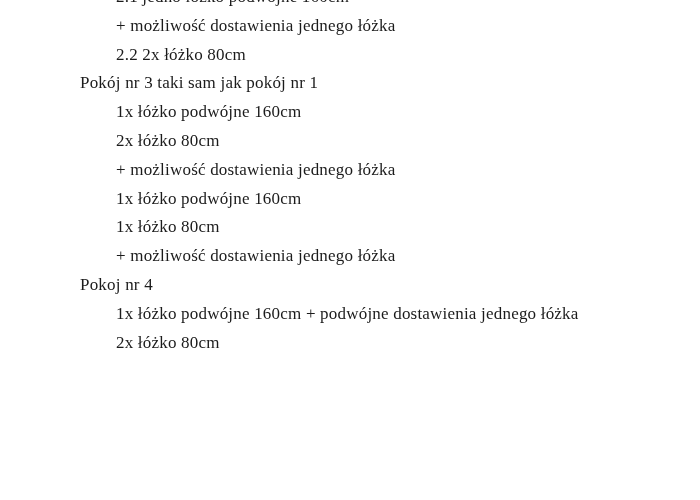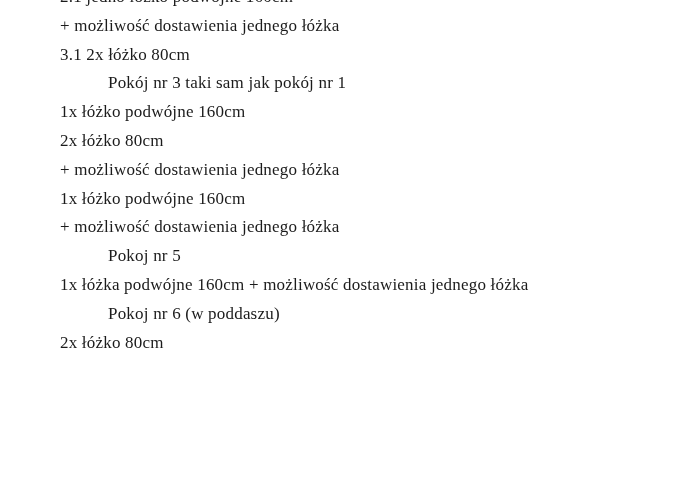--- a/index.html
+++ b/index.html
@@ -21,33 +21,33 @@
     top: -17px;            
     color: #1b1b1b;
   }
   .doc-line {
     margin: 0;
     font-size: 17px;
     line-height: 28.8px;
     white-space: pre-wrap;  
     letter-spacing: 0.2px;
   }
-  .indent-header { padding-left: 108px; }
-  .indent-item   { padding-left: 60px; }
+  .indent-header { padding-left: 80px; }
+  .indent-item   { padding-left: 116px; }
 </style>
 </head>
 <body>
 
 <div class="page">
   <p class="doc-line indent-item">2.1 jedno łóżko podwójne 160cm</p>
   <p class="doc-line indent-item">+ możliwość dostawienia jednego łóżka</p>
-  <p class="doc-line indent-item">3.1 2x łóżko 80cm</p>
+  <p class="doc-line indent-item">2.2 2x łóżko 80cm</p>
   <p class="doc-line indent-header">Pokój nr 3 taki sam jak pokój nr 1</p>
   <p class="doc-line indent-item">1x łóżko podwójne 160cm</p>
   <p class="doc-line indent-item">2x łóżko 80cm</p>
   <p class="doc-line indent-item">+ możliwość dostawienia jednego łóżka</p>
   <p class="doc-line indent-item">1x łóżko podwójne 160cm</p>
+  <p class="doc-line indent-item">1x łóżko 80cm</p>
   <p class="doc-line indent-item">+ możliwość dostawienia jednego łóżka</p>
-  <p class="doc-line indent-header">Pokoj nr 5</p>
-  <p class="doc-line indent-item">1x łóżka podwójne 160cm + możliwość dostawienia jednego łóżka</p>
-  <p class="doc-line indent-header">Pokoj nr 6 (w poddaszu)</p>
+  <p class="doc-line indent-header">Pokoj nr 4</p>
+  <p class="doc-line indent-item">1x łóżko podwójne 160cm + podwójne dostawienia jednego łóżka</p>
   <p class="doc-line indent-item">2x łóżko 80cm</p>
 </div>
 
 </body></html>

